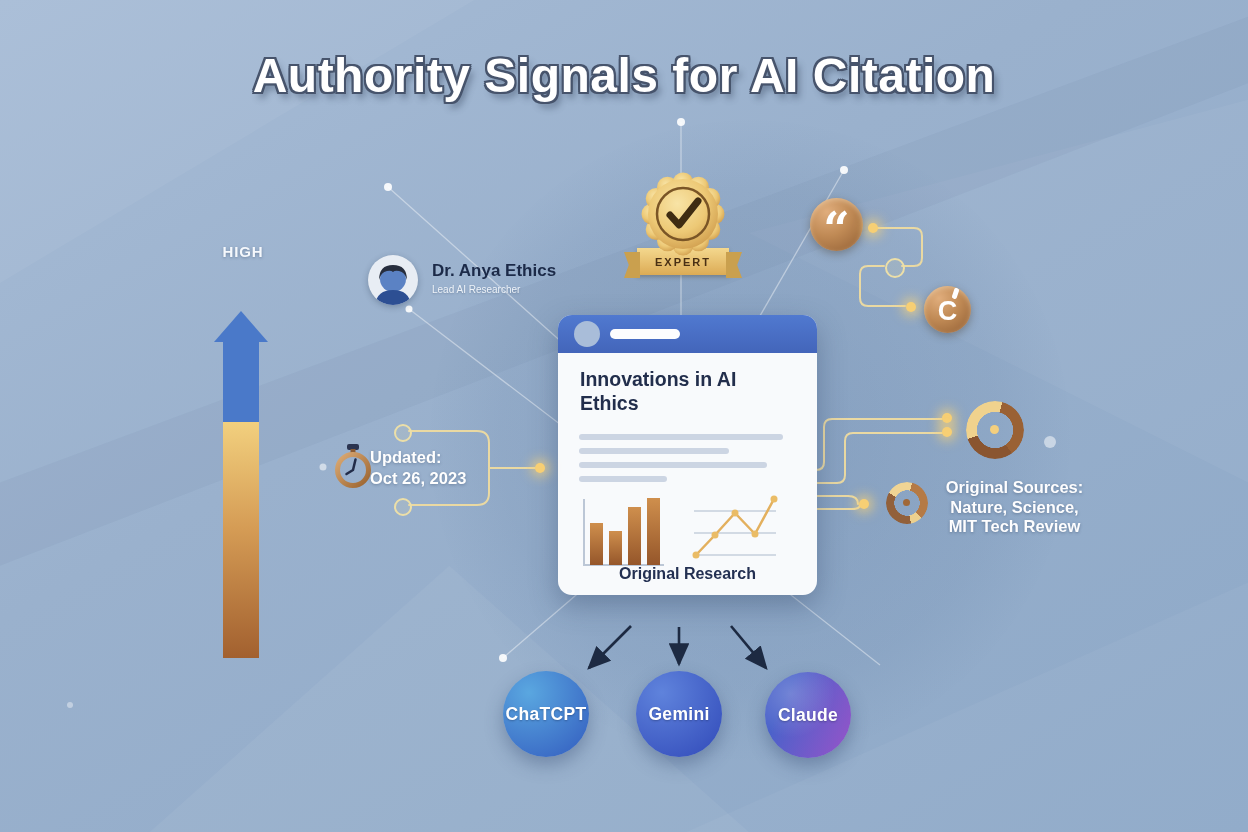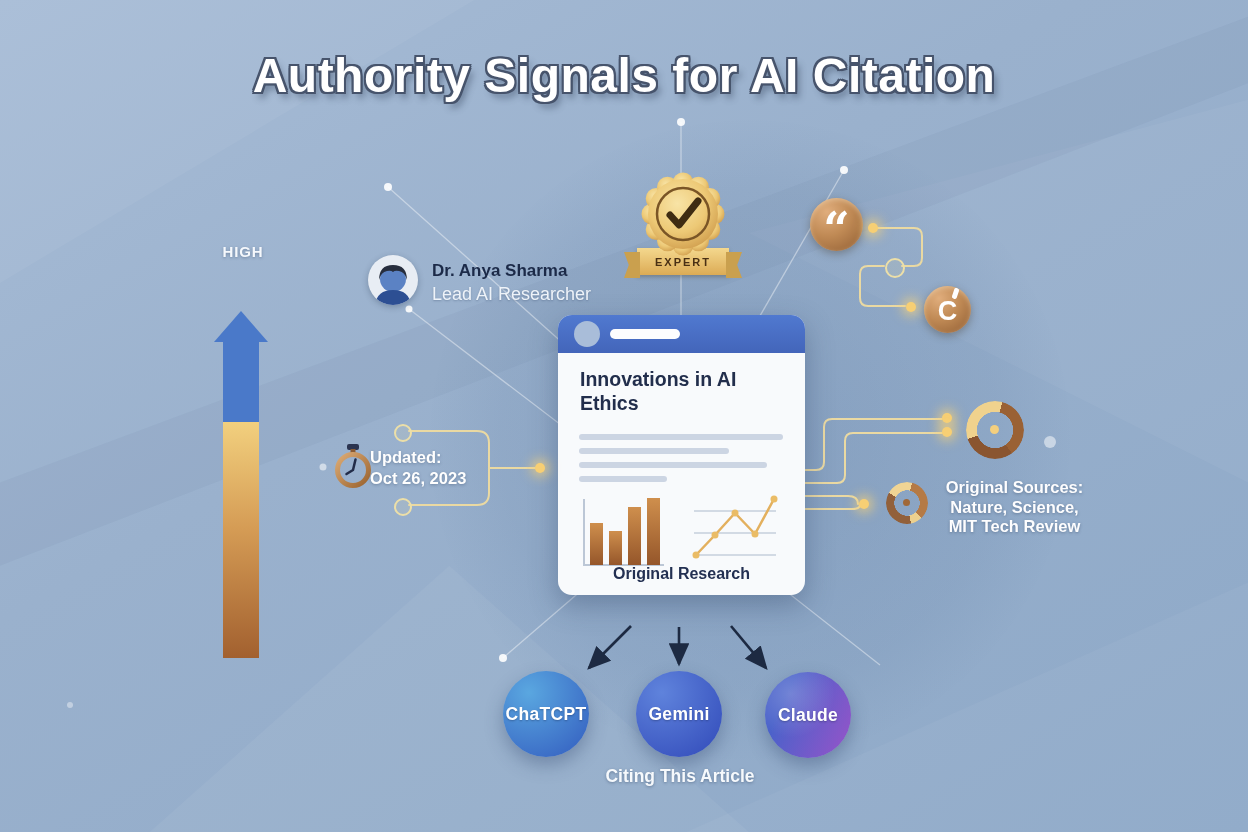--- a/index.html
+++ b/index.html
@@ -33,21 +33,21 @@
   .arrow-head{position:absolute;left:214px;top:311px;width:0;height:0;z-index:2;
     border-left:27px solid transparent;border-right:27px solid transparent;border-bottom:31px solid #4a79c9;}
   .arrow-shaft-blue{position:absolute;left:223px;top:341px;width:36px;height:81px;background:#4a79c9;z-index:2;}
   .arrow-shaft-grad{position:absolute;left:223px;top:422px;width:36px;height:236px;z-index:2;
     background:linear-gradient(180deg,#f2d07e 0%,#d59c55 45%,#a2602f 100%);}
 
   .avatar{position:absolute;left:368px;top:255px;width:50px;height:50px;border-radius:50%;
     background:#e8edf4;overflow:hidden;z-index:2;box-shadow:0 2px 6px rgba(30,45,70,.3);}
   .author{position:absolute;left:432px;top:261px;z-index:2;}
   .author-name{font-size:17px;font-weight:800;color:#1c2a48;}
-  .author-role{font-size:18px;color:#eef3f9;margin-top:3px;text-shadow:0 1px 2px rgba(50,70,100,.35);}
+  .author-role{font-size:10px;color:#eef3f9;margin-top:3px;text-shadow:0 1px 2px rgba(50,70,100,.35);}
 
   .rosette{position:absolute;left:633px;top:164px;z-index:3;}
   .ribbon{position:absolute;left:637px;top:248px;width:92px;height:27px;z-index:2;
     background:linear-gradient(180deg,#f4d88e,#dcab55);display:flex;align-items:center;justify-content:center;
     font-weight:800;font-size:11px;letter-spacing:2px;color:#4a3014;box-shadow:0 2px 4px rgba(60,45,20,.3);}
   .ribbon::before,.ribbon::after{content:"";position:absolute;top:4px;width:16px;height:26px;background:#caa04e;z-index:-1;}
   .ribbon::before{left:-13px;clip-path:polygon(0 0,100% 0,100% 100%,0 100%,30% 50%);}
   .ribbon::after{right:-13px;clip-path:polygon(0 0,100% 0,70% 50%,100% 100%,0 100%);}
 
   .bronze-circle{position:absolute;border-radius:50%;z-index:2;color:#fff;
@@ -79,21 +79,21 @@
   .donut-sm{left:886px;top:482px;width:42px;height:42px;
     background:conic-gradient(from 0deg,#f0d494 0 4%,#b57a45 4% 38%,#ecd08e 38% 47%,#92603a 47% 83%,#f0d494 83% 100%);
     -webkit-mask:radial-gradient(closest-side,transparent 60%,#000 61%);
     mask:radial-gradient(closest-side,transparent 60%,#000 61%);}
   .donut-sm-dot{position:absolute;left:903px;top:499px;width:7px;height:7px;border-radius:50%;background:#a06838;z-index:2;}
 
   .sources{position:absolute;left:912px;top:478px;width:205px;text-align:center;z-index:2;
     font-size:16.5px;font-weight:800;color:#fdfdfe;line-height:19.5px;text-shadow:0 1px 3px rgba(50,70,100,.45);}
 
   .card{position:absolute;left:558px;top:315px;width:247px;height:280px;background:#f8fafc;
-    border-radius:14px;box-shadow:0 10px 28px rgba(40,60,95,.35);z-index:3;}
+    border-radius:14px;box-shadow:0 10px 28px rgba(40,60,95,.35);z-index:3;padding-left:12px;}
   .card-header{position:absolute;left:0;top:0;width:100%;height:38px;border-radius:14px 14px 0 0;
     background:linear-gradient(180deg,#5079d0,#4365ba);}
   .hdr-avatar{position:absolute;left:16px;top:6px;width:26px;height:26px;border-radius:50%;background:#a9bdd9;}
   .hdr-pill{position:absolute;left:52px;top:14px;width:70px;height:10px;border-radius:5px;background:#fdfdfe;}
   .card-title{position:absolute;left:22px;top:52px;font-size:19.5px;font-weight:800;color:#222e4c;line-height:24px;}
   .skel{position:absolute;left:21px;height:6px;border-radius:3px;background:#ccd5e3;}
   .sk1{top:119px;width:204px;} .sk2{top:133px;width:150px;} .sk3{top:147px;width:188px;} .sk4{top:161px;width:88px;}
   .charts{position:absolute;left:20px;top:180px;display:flex;gap:22px;}
   .caption{position:absolute;left:0;bottom:12px;width:100%;text-align:center;
     font-size:16px;font-weight:800;color:#233052;line-height:18px;}
@@ -176,21 +176,21 @@
   <div class="arrow-shaft-grad"></div>
 
   <div class="avatar">
     <svg width="50" height="50" viewBox="0 0 50 50">
       <circle cx="25" cy="24" r="13" fill="#5b82c4"></circle>
       <path d="M11,25 q0,-15 14,-15 q14,0 14,15 q-2,-8 -8,-9 q-4,-1 -6,1 q-2,-2 -6,-1 q-6,1 -8,9 z" fill="#272e3e"></path>
       <path d="M7,50 q2,-15 18,-15 q16,0 18,15 z" fill="#2d4f93"></path>
     </svg>
   </div>
   <div class="author">
-    <div class="author-name">Dr. Anya Sharma</div>
+    <div class="author-name">Dr. Anya Ethics</div>
     <div class="author-role">Lead AI Researcher</div>
   </div>
 
   <svg class="rosette" width="100" height="100" viewBox="0 0 100 100">
     <defs>
       <radialGradient id="goldG" cx="42%" cy="35%" r="75%">
         <stop offset="0%" stop-color="#f8e4a6"></stop>
           <stop offset="55%" stop-color="#edc976"></stop>
           <stop offset="100%" stop-color="#cc9747"></stop>
       </radialGradient>
@@ -315,14 +315,13 @@
 
   <div class="model m0">
     <span>ChaTCPT</span>
   </div>
   <div class="model m1">
     <span>Gemini</span>
   </div>
   <div class="model m2">
     <span>Claude</span>
   </div>
-  <div class="citing">Citing This Article</div>
 </div>
 
 </body></html>

